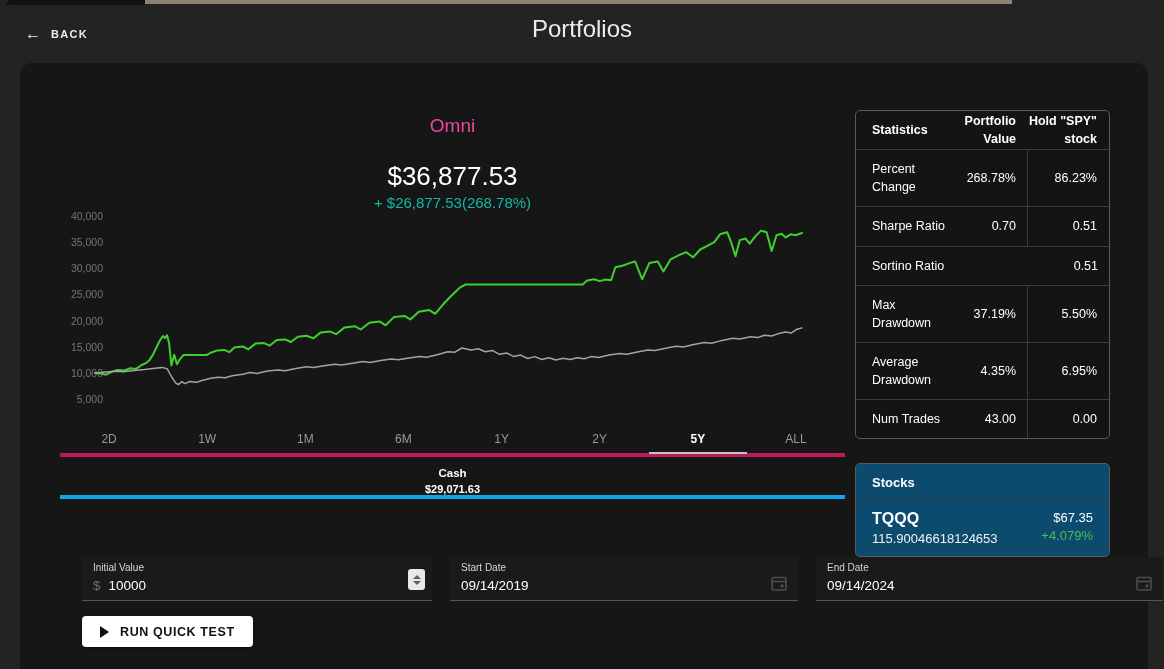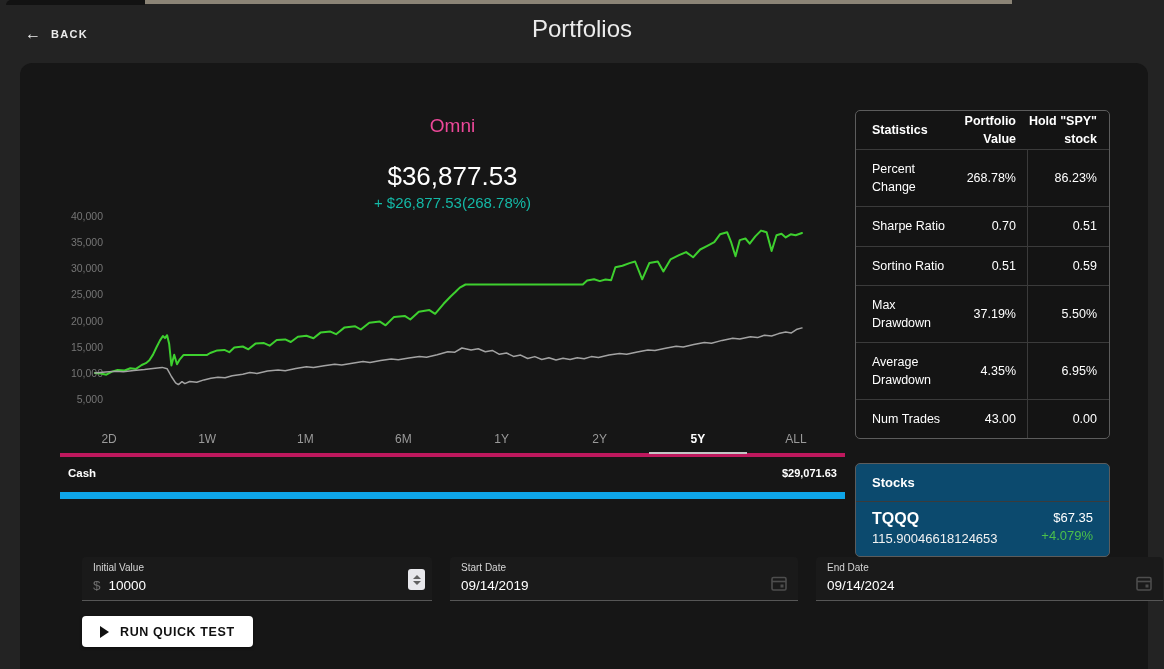--- a/index.html
+++ b/index.html
@@ -21,22 +21,22 @@
   
   .chart{position:absolute;left:0;top:143px;width:785px;height:215px;}
   .ytick{position:absolute;left:0;width:43px;text-align:right;font-size:10.5px;color:#757575;}
   .chart svg{position:absolute;left:0;top:0;}
   
   .tabs-row{position:absolute;left:0;top:362px;width:785px;height:28px;display:flex;border-bottom:4px solid #be185d;}
   .tab{flex:1;display:flex;align-items:center;justify-content:center;font-size:12px;color:#9a9a9a;position:relative;cursor:pointer;}
   .tab.selected{color:#fff;font-weight:bold;}
   .tab.selected::after{content:'';position:absolute;left:0;right:0;bottom:-1px;height:2px;background:#c4c4c4;}
   
-  .cash-row{position:absolute;left:0;top:404px;width:785px;height:32px;display:flex;
-            justify-content:space-between;padding:0 8px;box-sizing:border-box;border-bottom:7px solid #0ea5e9;cursor:pointer;}
+  .cash-row{position:absolute;left:0;top:404px;width:785px;height:32px;display:flex;align-items:center;
+            justify-content:space-between;padding:0 8px;box-sizing:border-box;border-bottom:4px solid #0ea5e9;cursor:pointer;flex-direction:column;}
   .cash-label{font-size:11.5px;font-weight:bold;color:#fff;}
   .cash-value{font-size:11px;font-weight:bold;color:#fff;}
   
   .field{position:absolute;top:494px;height:44px;background:#1a1a1a;border-bottom:1px solid #565656;
          border-radius:4px 4px 0 0;box-sizing:border-box;cursor:text;}
   .field-label{position:absolute;left:11px;top:5px;font-size:10px;color:#d6d6d6;}
   .field-value{position:absolute;left:11px;bottom:7px;font-size:13.5px;color:#fff;white-space:nowrap;}
   .money-prefix{color:#6f6f6f;margin-right:8px;}
   .stepper{position:absolute;right:7px;top:12px;width:17px;height:21px;background:#e8e8ec;border-radius:3px;
            display:flex;flex-direction:column;align-items:center;justify-content:center;gap:2px;cursor:pointer;}
@@ -171,21 +171,20 @@
           <div class="t-v3">86.23%</div>
         </div>
         <div class="t-row">
           <div class="t-label">Sharpe Ratio</div>
           <div class="t-v2">0.70</div>
           <div class="t-v3">0.51</div>
         </div>
         <div class="t-row">
           <div class="t-label">Sortino Ratio</div>
           <div class="t-v2">0.51</div>
-          <div class="t-v3">0.59</div>
         </div>
         <div class="t-row">
           <div class="t-label">Max Drawdown</div>
           <div class="t-v2">37.19%</div>
           <div class="t-v3">5.50%</div>
         </div>
         <div class="t-row">
           <div class="t-label">Average Drawdown</div>
           <div class="t-v2">4.35%</div>
           <div class="t-v3">6.95%</div>

